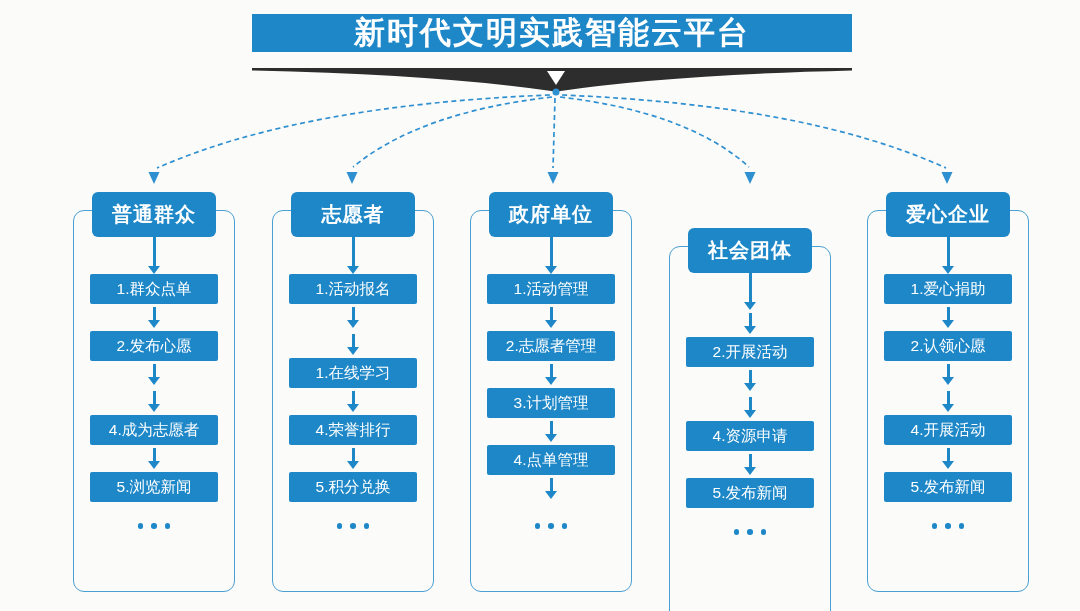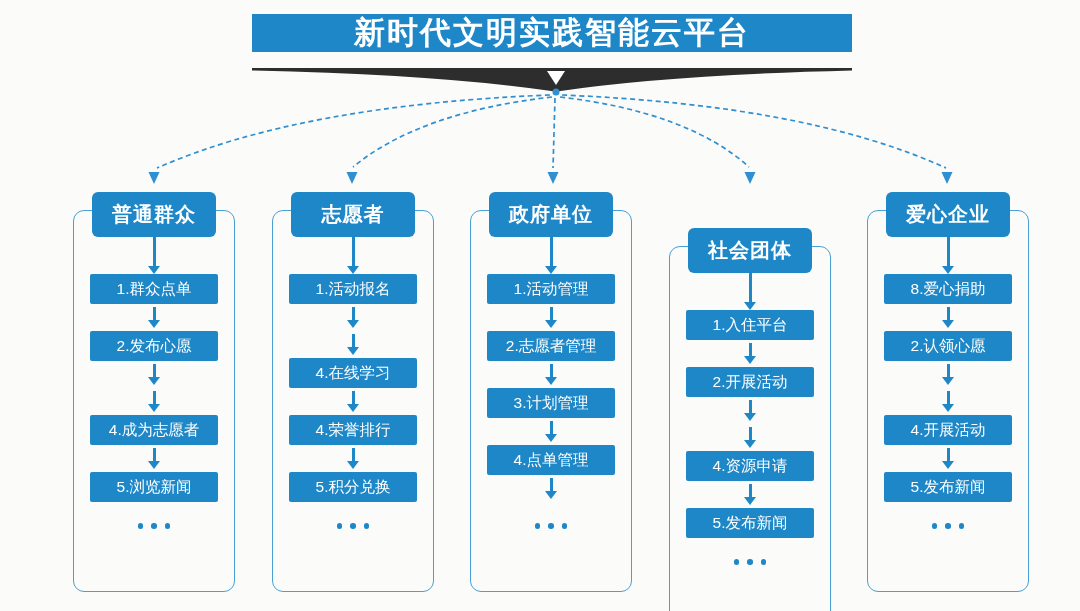--- a/index.html
+++ b/index.html
@@ -143,21 +143,21 @@
             </div>
             <div class="step">1.活动报名</div>
             <div class="arrow short">
               <i class="shaft"></i>
               <i class="head"></i>
             </div>
             <div class="arrow short">
               <i class="shaft"></i>
               <i class="head"></i>
             </div>
-            <div class="step">4.在线学习</div>
+            <div class="step">1.在线学习</div>
             <div class="arrow short">
               <i class="shaft"></i>
               <i class="head"></i>
             </div>
             <div class="step">4.荣誉排行</div>
             <div class="arrow short">
               <i class="shaft"></i>
               <i class="head"></i>
             </div>
             <div class="step">5.积分兑换</div>
@@ -210,21 +210,20 @@
 
   <div class="col" style="left: 669px; margin-top: 36px;">
     <div class="col-border"></div>
     <div class="col-content">
       <div class="col-header">社会团体</div>
       <div class="steps">
             <div class="arrow long">
               <i class="shaft"></i>
               <i class="head"></i>
             </div>
-            <div class="step">1.入住平台</div>
             <div class="arrow short">
               <i class="shaft"></i>
               <i class="head"></i>
             </div>
             <div class="step">2.开展活动</div>
             <div class="arrow short">
               <i class="shaft"></i>
               <i class="head"></i>
             </div>
             <div class="arrow short">
@@ -248,21 +247,21 @@
 
   <div class="col" style="left: 867px;">
     <div class="col-border"></div>
     <div class="col-content">
       <div class="col-header">爱心企业</div>
       <div class="steps">
             <div class="arrow long">
               <i class="shaft"></i>
               <i class="head"></i>
             </div>
-            <div class="step">8.爱心捐助</div>
+            <div class="step">1.爱心捐助</div>
             <div class="arrow short">
               <i class="shaft"></i>
               <i class="head"></i>
             </div>
             <div class="step">2.认领心愿</div>
             <div class="arrow short">
               <i class="shaft"></i>
               <i class="head"></i>
             </div>
             <div class="arrow short">

